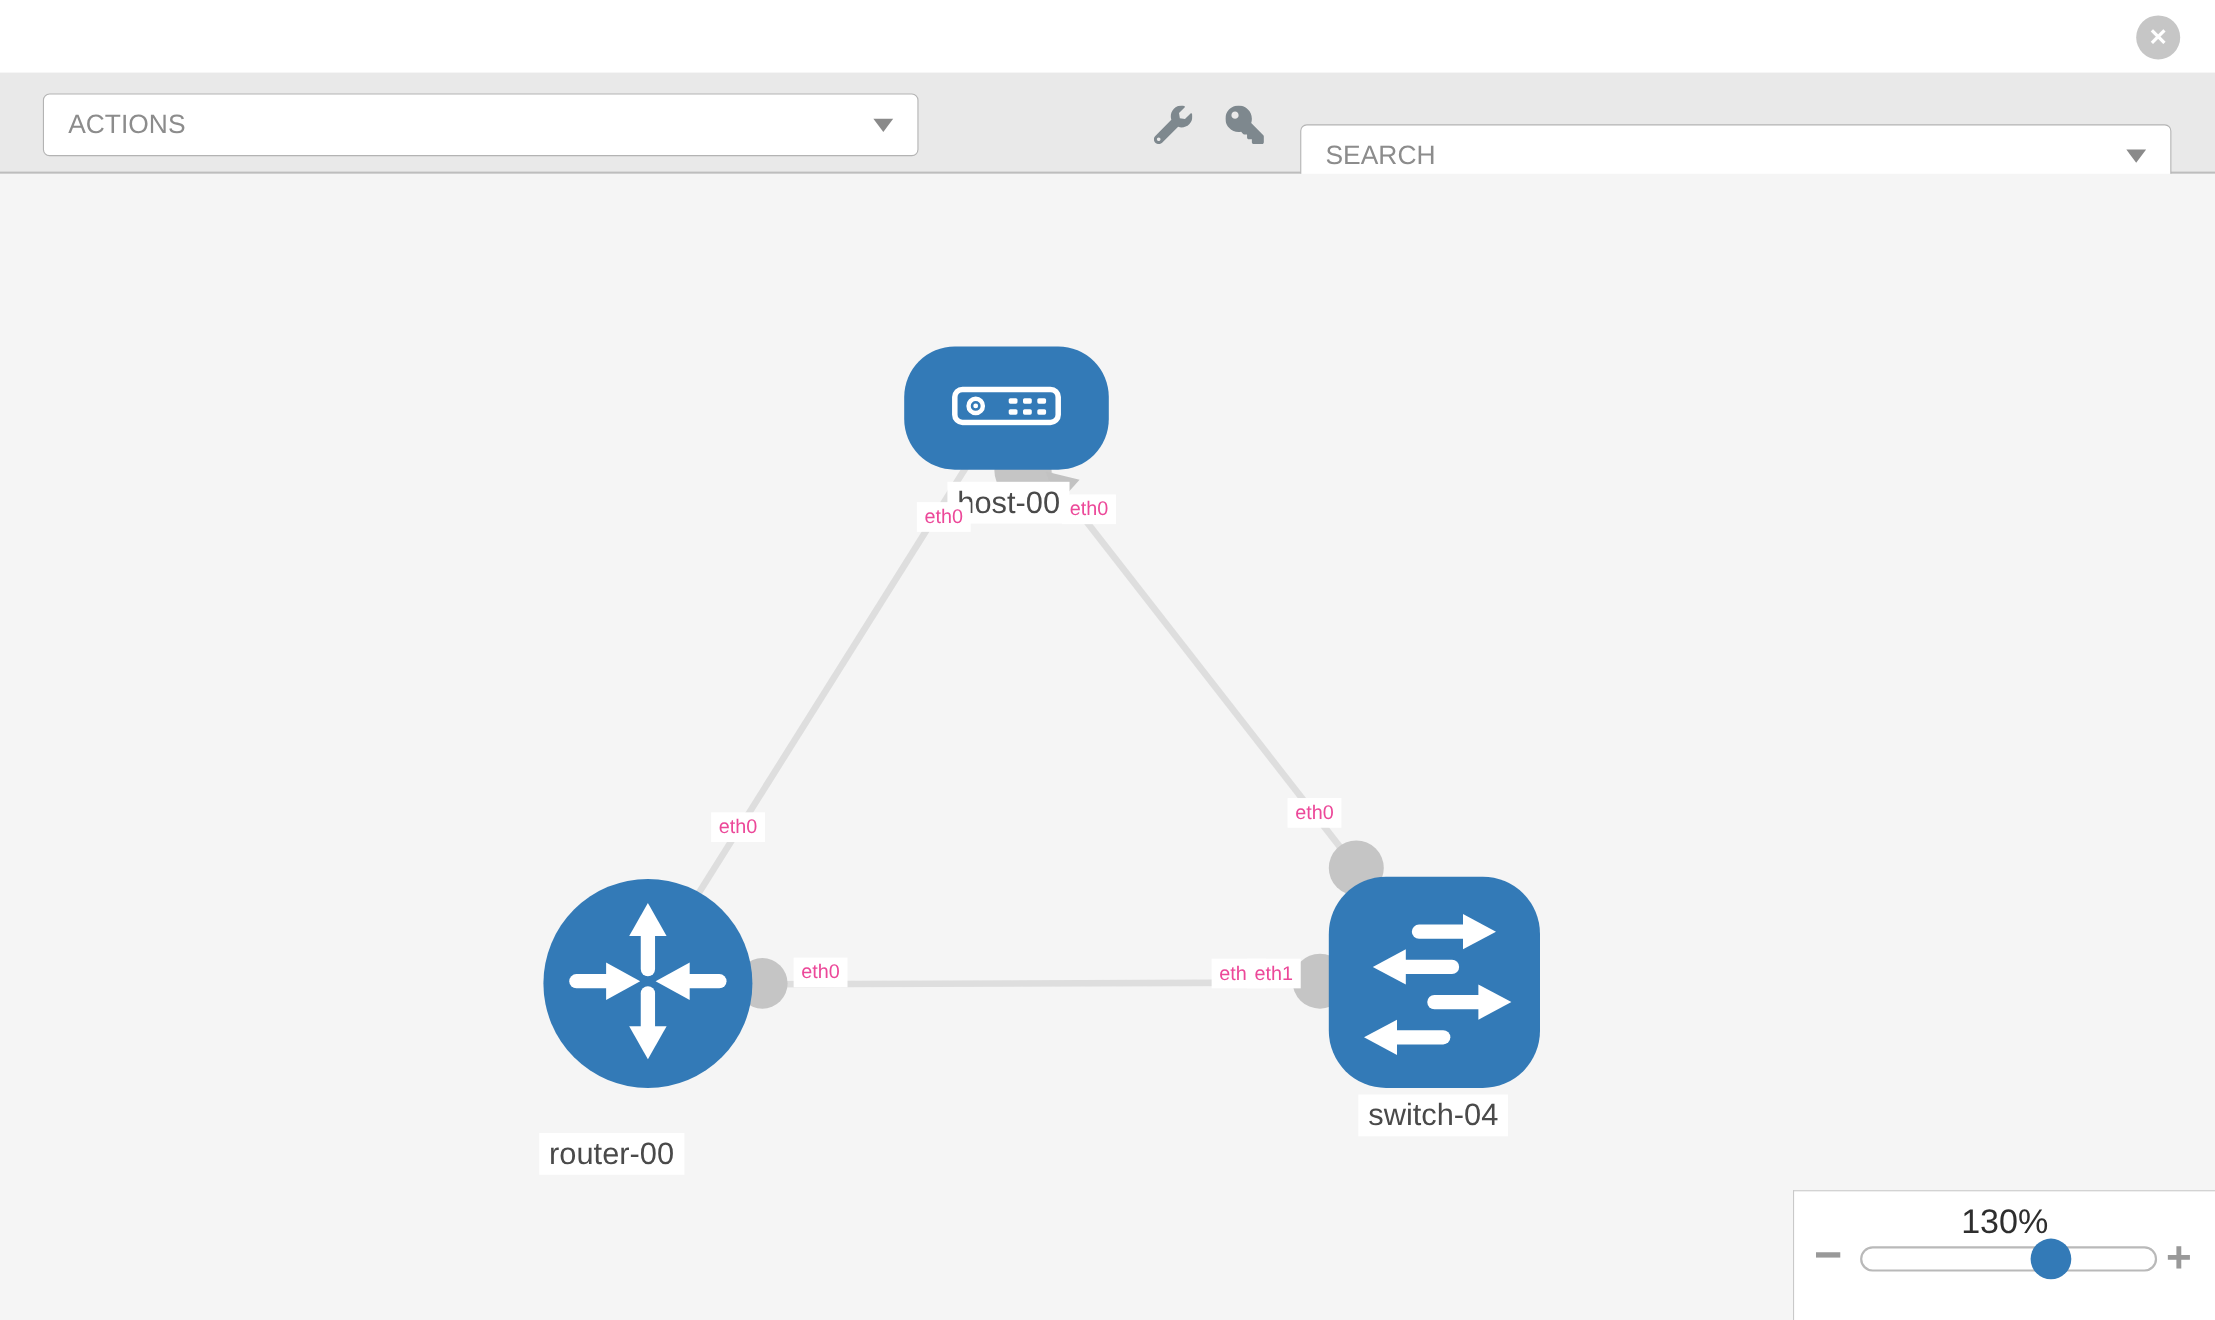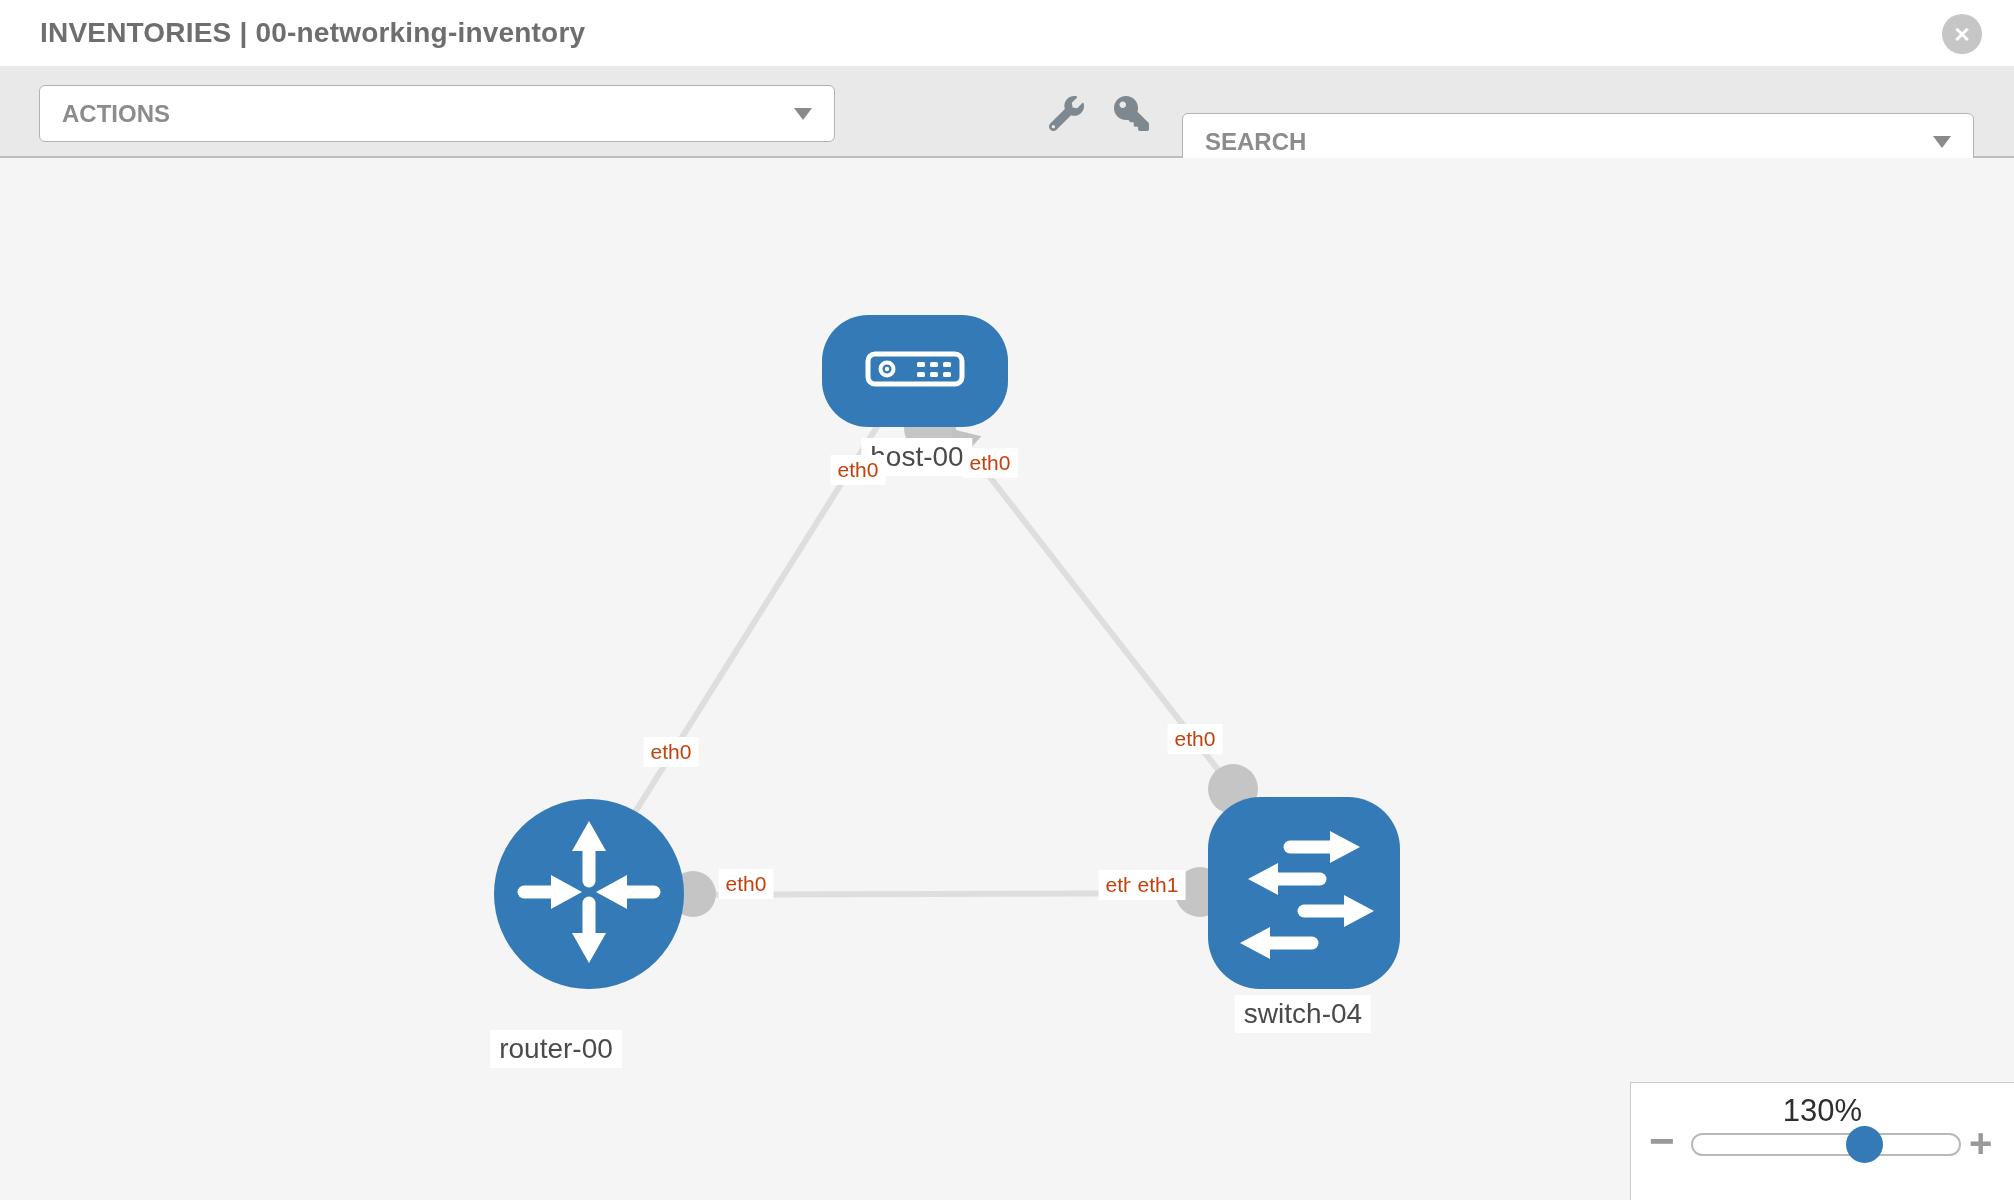--- a/index.html
+++ b/index.html
@@ -18,21 +18,21 @@
     font-size:28px; font-weight:700; color:#6e6e6e; letter-spacing:0.2px;
   }
   .close-btn {
     position:absolute; right:32px; top:14px; width:40px; height:40px;
     border-radius:50%; background:#c6c6c6; color:#ffffff;
     display:flex; align-items:center; justify-content:center;
     font-size:21px; font-weight:700; cursor:pointer; line-height:1;
   }
 
   
-  .toolbar { position:relative; height:92px; background:#e9e9e9; border-bottom:2px solid #bdbdbd;font-weight:bold; }
+  .toolbar { position:relative; height:92px; background:#e9e9e9; border-bottom:2px solid #bdbdbd; }
   .select-box {
     position:absolute; top:19px; height:57px; background:#ffffff;
     border:1.5px solid #b3b3b3; border-radius:6px;
     display:flex; align-items:center; padding:0 22px;
     color:#8c8c8c; font-size:24px; cursor:pointer;
   }
   .select-box .caret {
     margin-left:auto; width:0; height:0;
     border-left:9px solid transparent; border-right:9px solid transparent;
     border-top:12px solid #8a8a8a;
@@ -70,21 +70,21 @@
   #node-router { left:494px;  top:641px; width:190px; height:190px; border-radius:50%; }
   #node-switch { left:1208px; top:639px; width:192px; height:192px; border-radius:52px; }
 
   .node-label {
     position:absolute; transform:translate(-50%,-50%);
     background:#ffffff; color:#4a4a4a; font-size:28px;
     padding:3px 9px; white-space:nowrap;
   }
   .iface-label {
     position:absolute; transform:translate(-50%,-50%);
-    background:#ffffff; color:#c2410c; font-size:21px;
+    background:#ffffff; color:#ec4899; font-size:18px;
     padding:3px 7px; white-space:nowrap;
   }
 
   
   .zoom-panel {
     position:absolute; left:1630px; top:924px; width:384px; height:118px;
     background:#ffffff; border:1px solid #c9c9c9; border-right:none; border-bottom:none;
   }
   .zoom-level {
     position:absolute; left:0; top:10px; width:100%; text-align:center;
@@ -104,21 +104,20 @@
     position:absolute; left:215px; top:43px; width:37px; height:37px;
     border-radius:50%; background:#337ab7; cursor:grab;
   }
 </style>
 </head>
 <body>
 
 <div class="app">
 
   <div class="header">
-    <div class="page-title">INVENTORIES | 00-networking-inventory</div>
     <div class="close-btn">
       <span>✕</span>
     </div>
   </div>
 
   <div class="toolbar">
     <div class="select-box" id="actions-select">
       <span>ACTIONS</span>
       <span class="caret"></span>
     </div>

